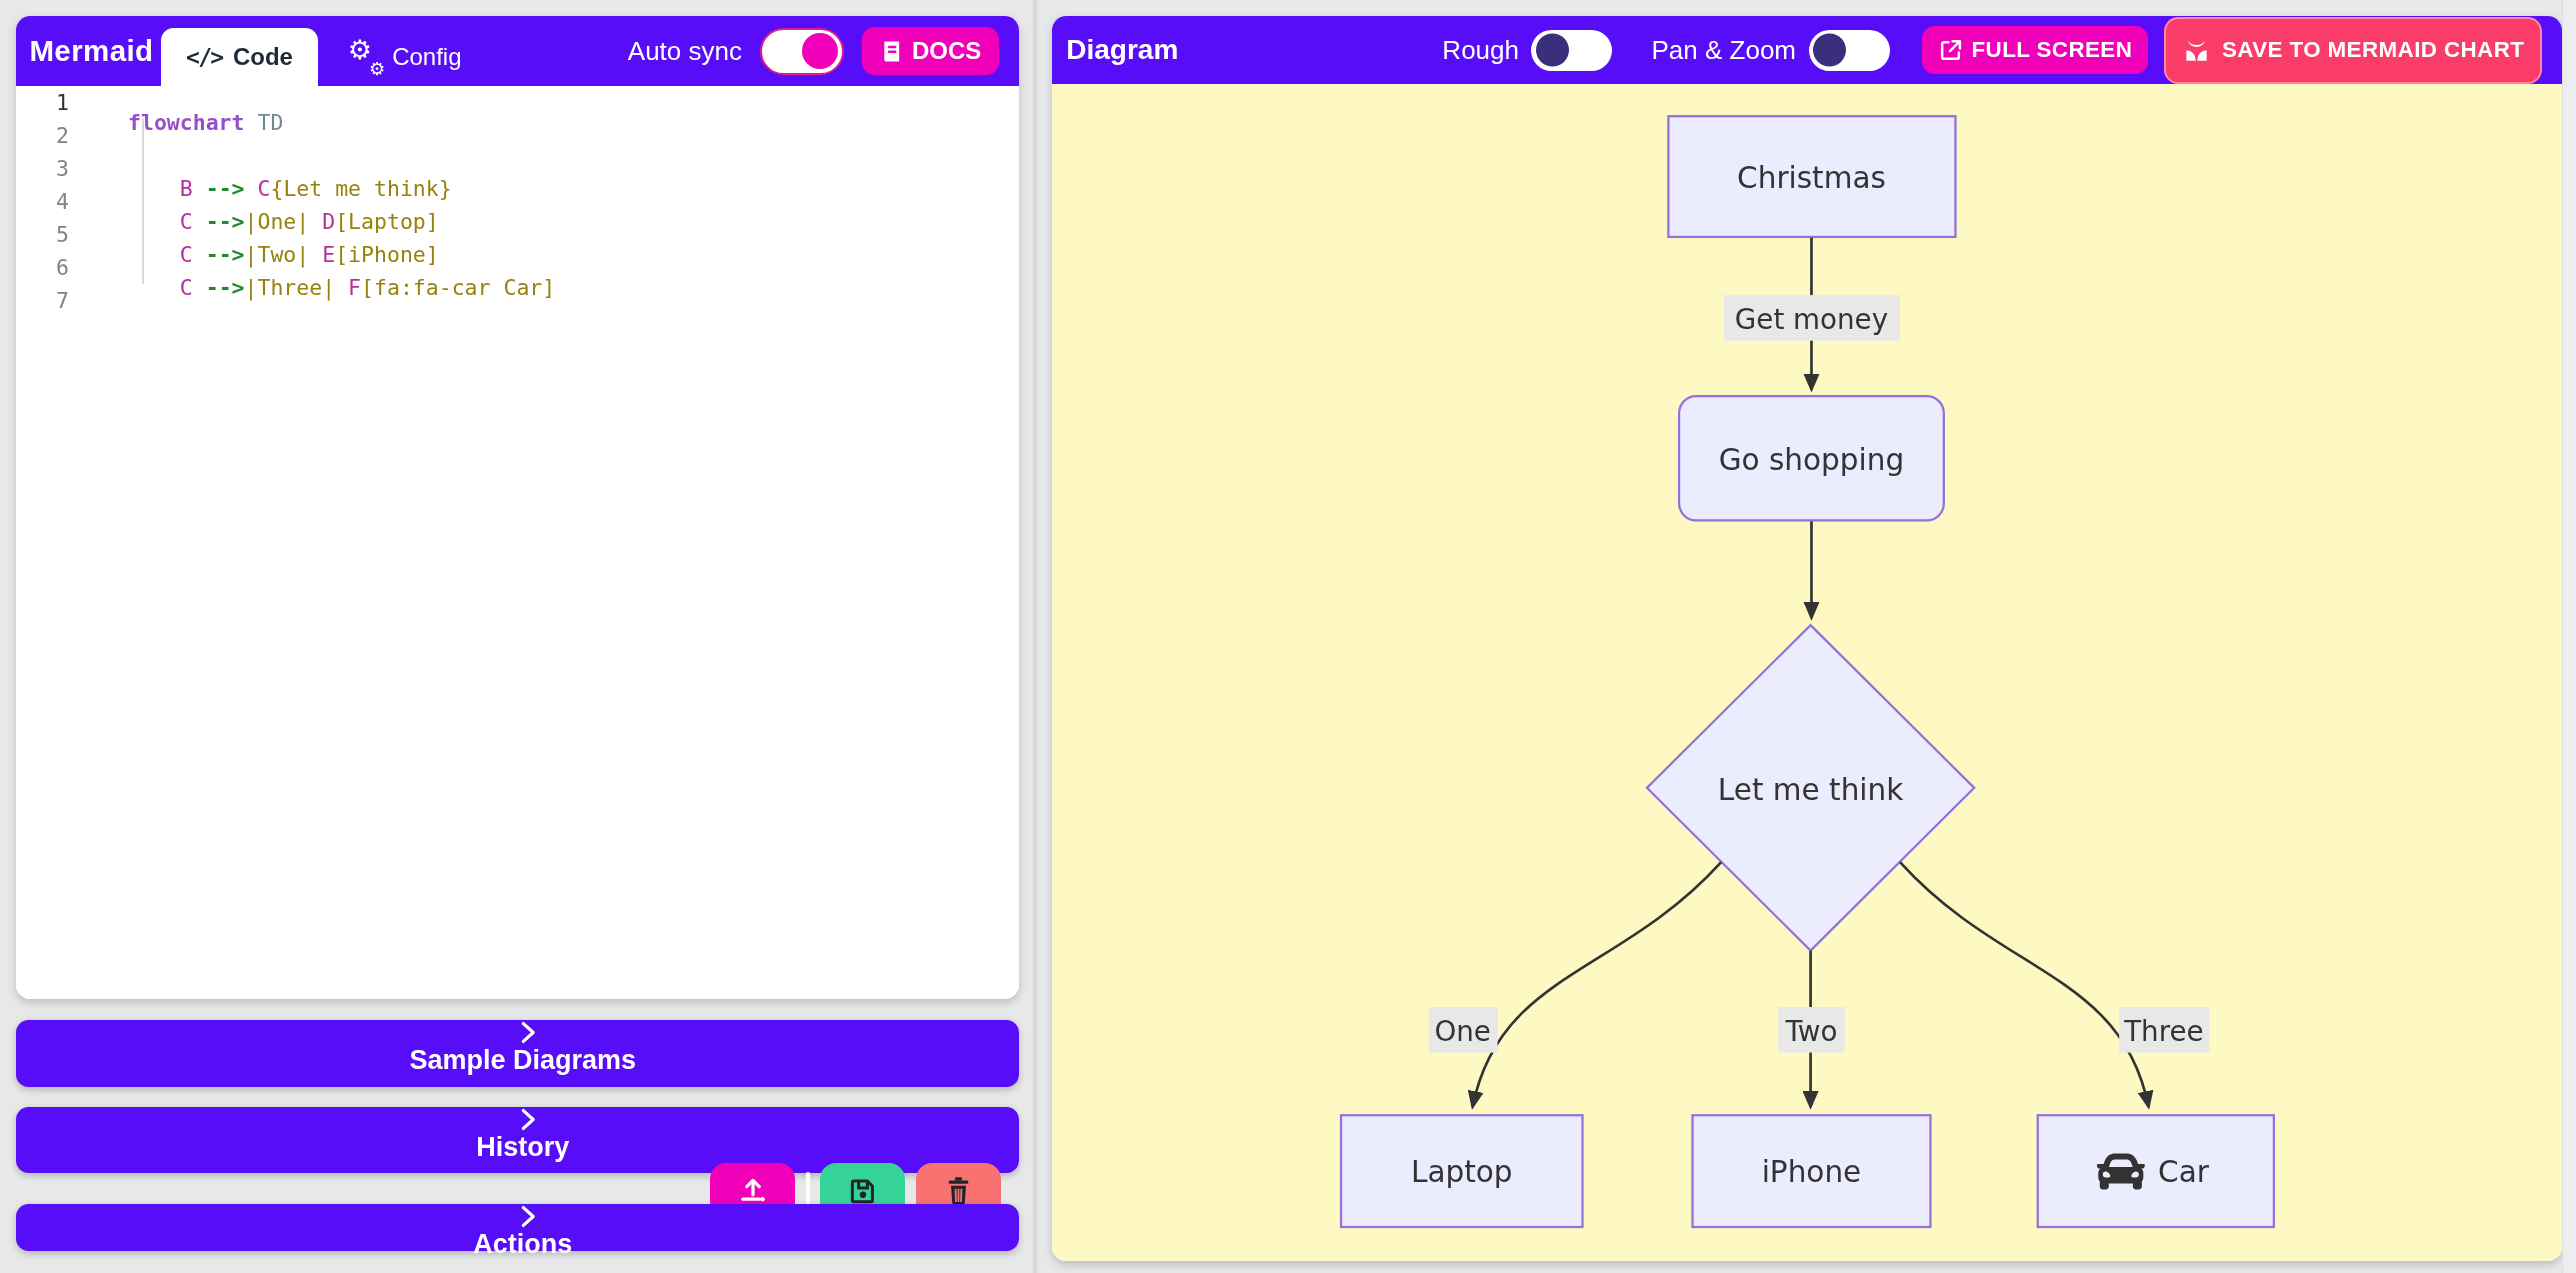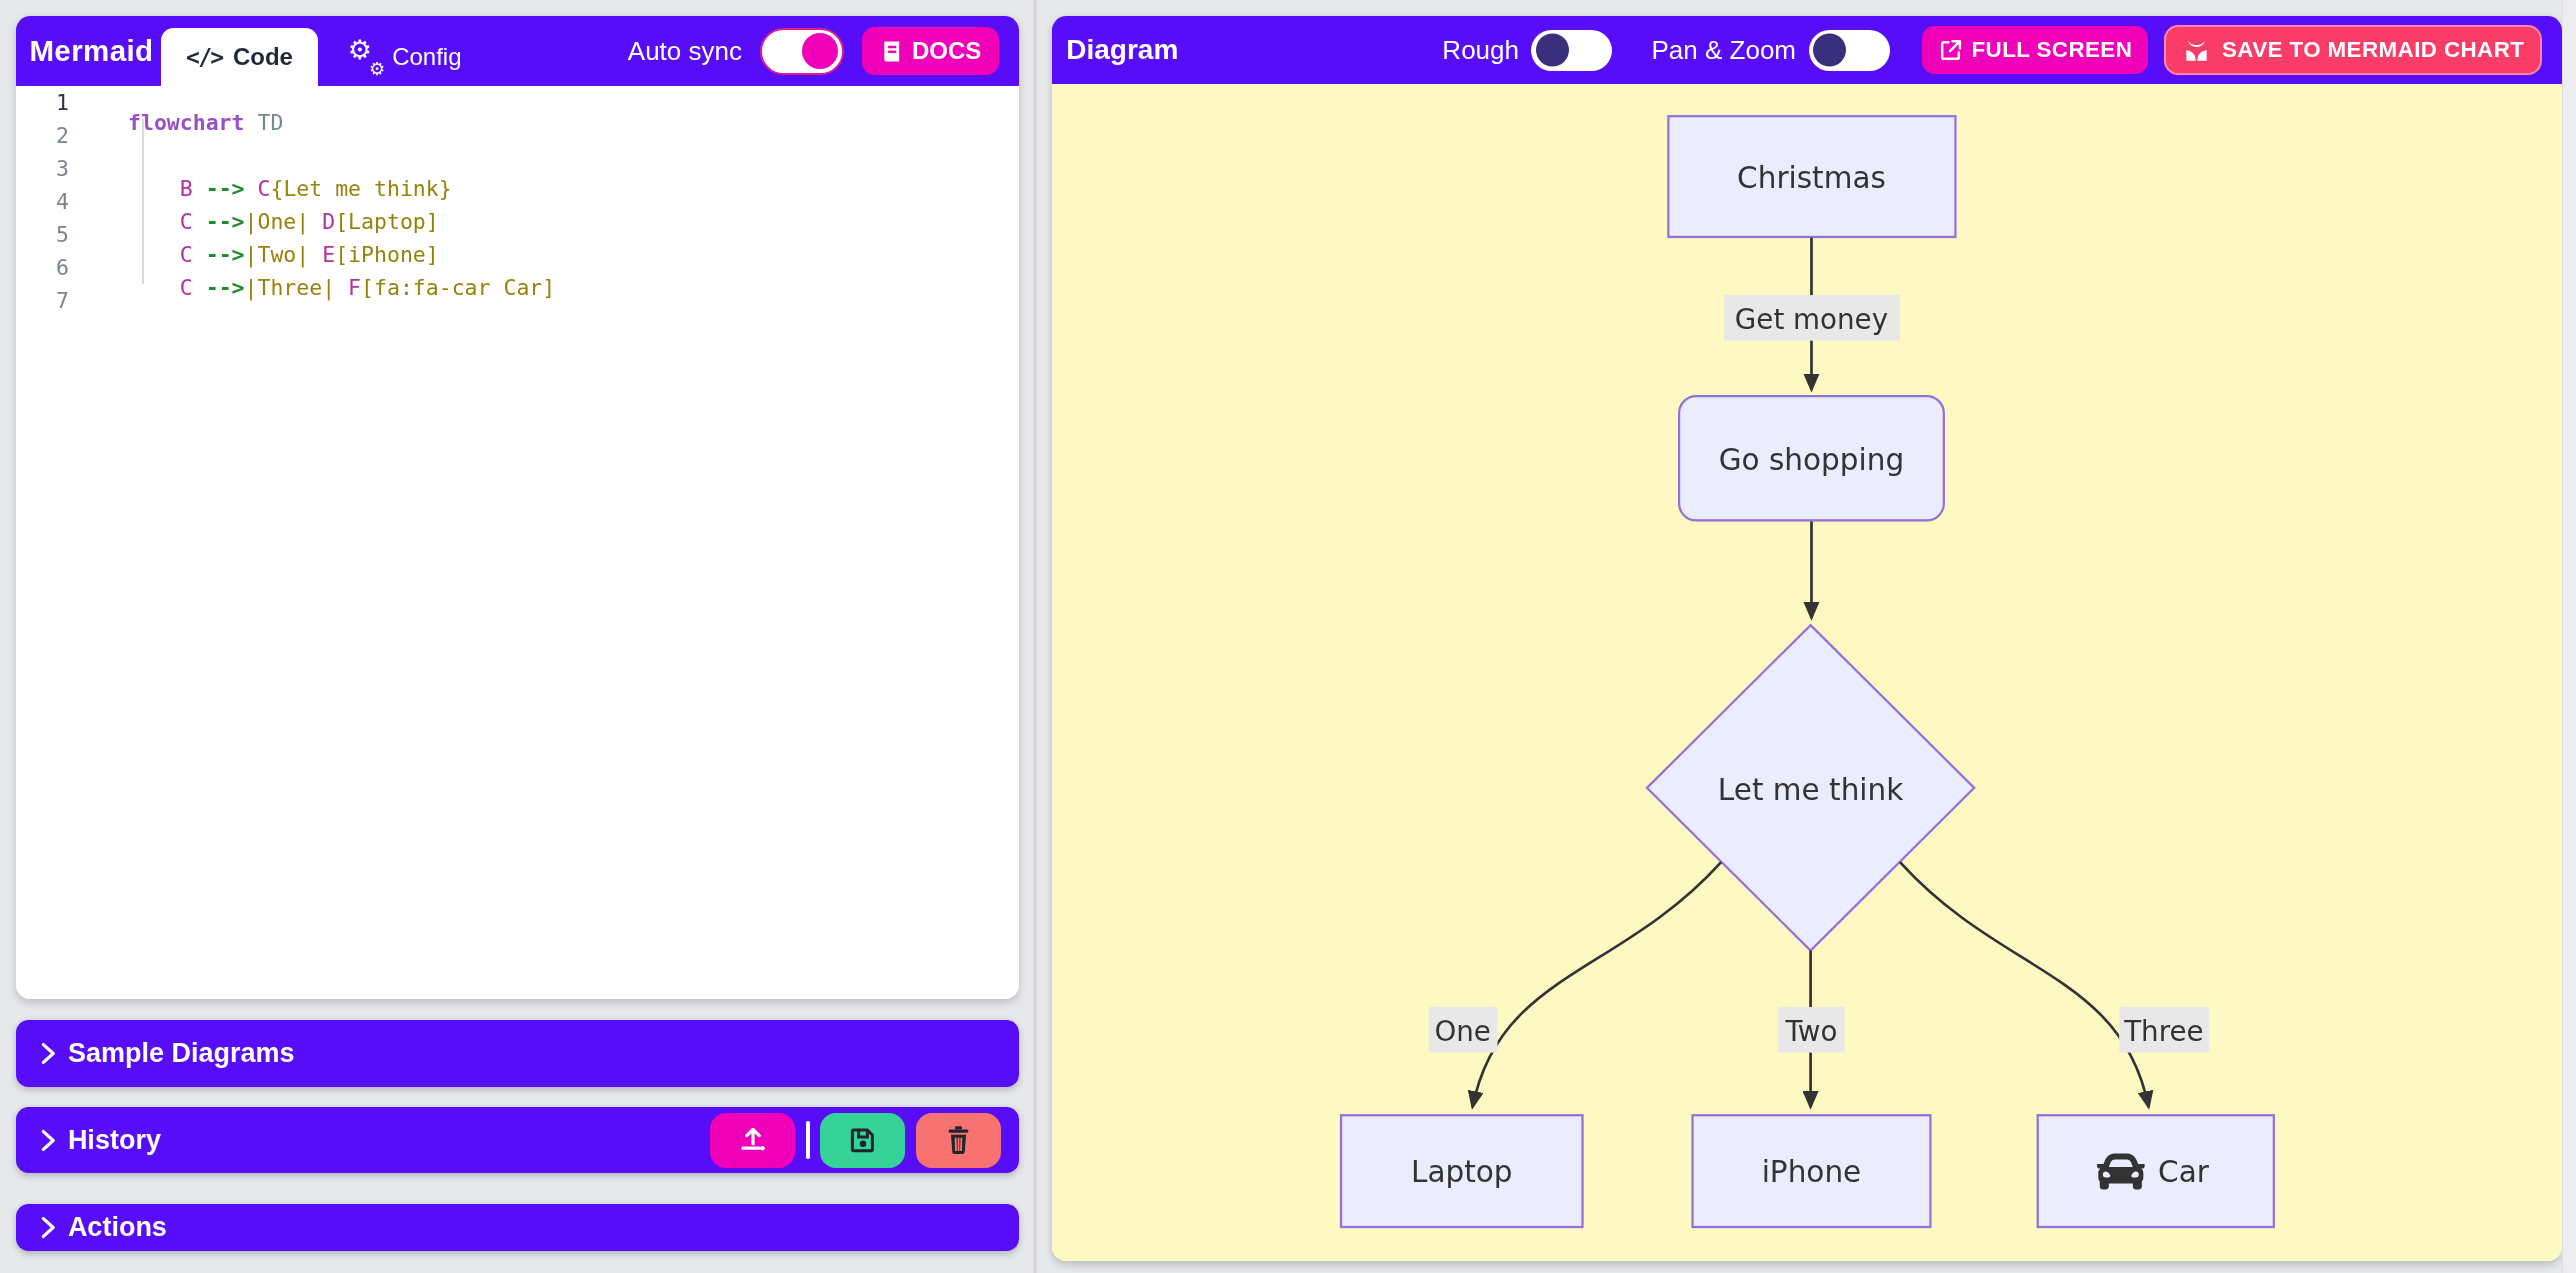--- a/index.html
+++ b/index.html
@@ -48,41 +48,41 @@
   .code-text{margin-left:59px;color:#222;margin-top:20px;}
   .tk-kw{color:#9650C8;font-weight:bold;}
   .tk-meta{color:#74898F;}
   .tk-node{color:#B5309B;}
   .tk-str{color:#97820B;}
   .tk-arrow{color:#208A2F;font-weight:bold;}
   .indent-guide{position:absolute;left:126px;top:33px;width:1.8px;height:165px;background:#DADADA;}
 
   
   .bar{position:absolute;left:16px;width:1003px;background:var(--primary);border-radius:12.5px;
-    display:flex;align-items:center;color:#fff;box-shadow:0 2.7px 7.2px rgba(0,0,0,.22);cursor:pointer;}
+    display:flex;align-items:center;color:#fff;box-shadow:0 2.7px 7.2px rgba(0,0,0,.22);cursor:pointer;flex-direction:column;}
   .bar-label{font-size:27px;font-weight:bold;margin-left:10.7px;}
   .chev{margin-left:21.5px;flex:none;}
   .history-btns{margin-left:auto;margin-right:18px;display:flex;align-items:center;gap:10.7px;}
   .hbtn{width:85px;height:55px;border-radius:16px;display:flex;align-items:center;justify-content:center;border:none;cursor:pointer;}
   .hbtn-upload{background:var(--secondary);}
   .hbtn-save{background:var(--success);}
   .hbtn-del{background:var(--error);}
   .vsep{width:3.6px;height:38px;border-radius:1.8px;background:#fff;}
 
   
   .right-card{position:absolute;left:1052px;top:16px;width:1510px;height:1245px;background:#fff;
     border-radius:14.3px;box-shadow:0 3.6px 9px rgba(0,0,0,.18);}
   .right-header{position:absolute;left:0;top:0;right:0;height:68px;background:var(--primary);
     border-radius:14.3px 14.3px 0 0;display:flex;align-items:center;}
   .right-title{margin-left:14.3px;font-size:28px;font-weight:bold;color:#fff;}
   .rh-controls{margin-left:auto;display:flex;align-items:center;padding-right:19.7px;}
   .toggle-label{color:#fff;font-size:26px;margin-right:12.5px;}
   .gap-a{width:39px;}.gap-b{width:32px;}.gap-c{width:16px;}
   .btn-fullscreen{height:48px;padding:0 16px;gap:9px;background:var(--secondary);font-size:22.4px;letter-spacing:0.4px;}
-  .btn-savechart{height:50px;padding:0 16px;gap:10.7px;background:var(--save-fill);
+  .btn-savechart{height:67px;padding:0 16px;gap:10.7px;background:var(--save-fill);
     border:2.7px solid var(--save-border);border-radius:14.3px;font-size:22.4px;letter-spacing:0.4px;}
   .diagram-body{position:absolute;left:0;top:68px;right:0;bottom:0;border-radius:0 0 14.3px 14.3px;background:#fef9c3;overflow:hidden;}
   .diagram-body svg{display:block;}
   .flow-node{fill:var(--node-fill);stroke:var(--node-border);stroke-width:2.5;}
   .flow-edge{fill:none;stroke:var(--edge);stroke-width:3;}
   .flow-text{fill:#333;font-family:"DejaVu Sans",sans-serif;font-size:33px;text-anchor:middle;}
   .edge-text{fill:#333;font-family:"DejaVu Sans",sans-serif;font-size:31px;text-anchor:middle;}
   .edge-bg{fill:var(--label-bg);}
 
   

